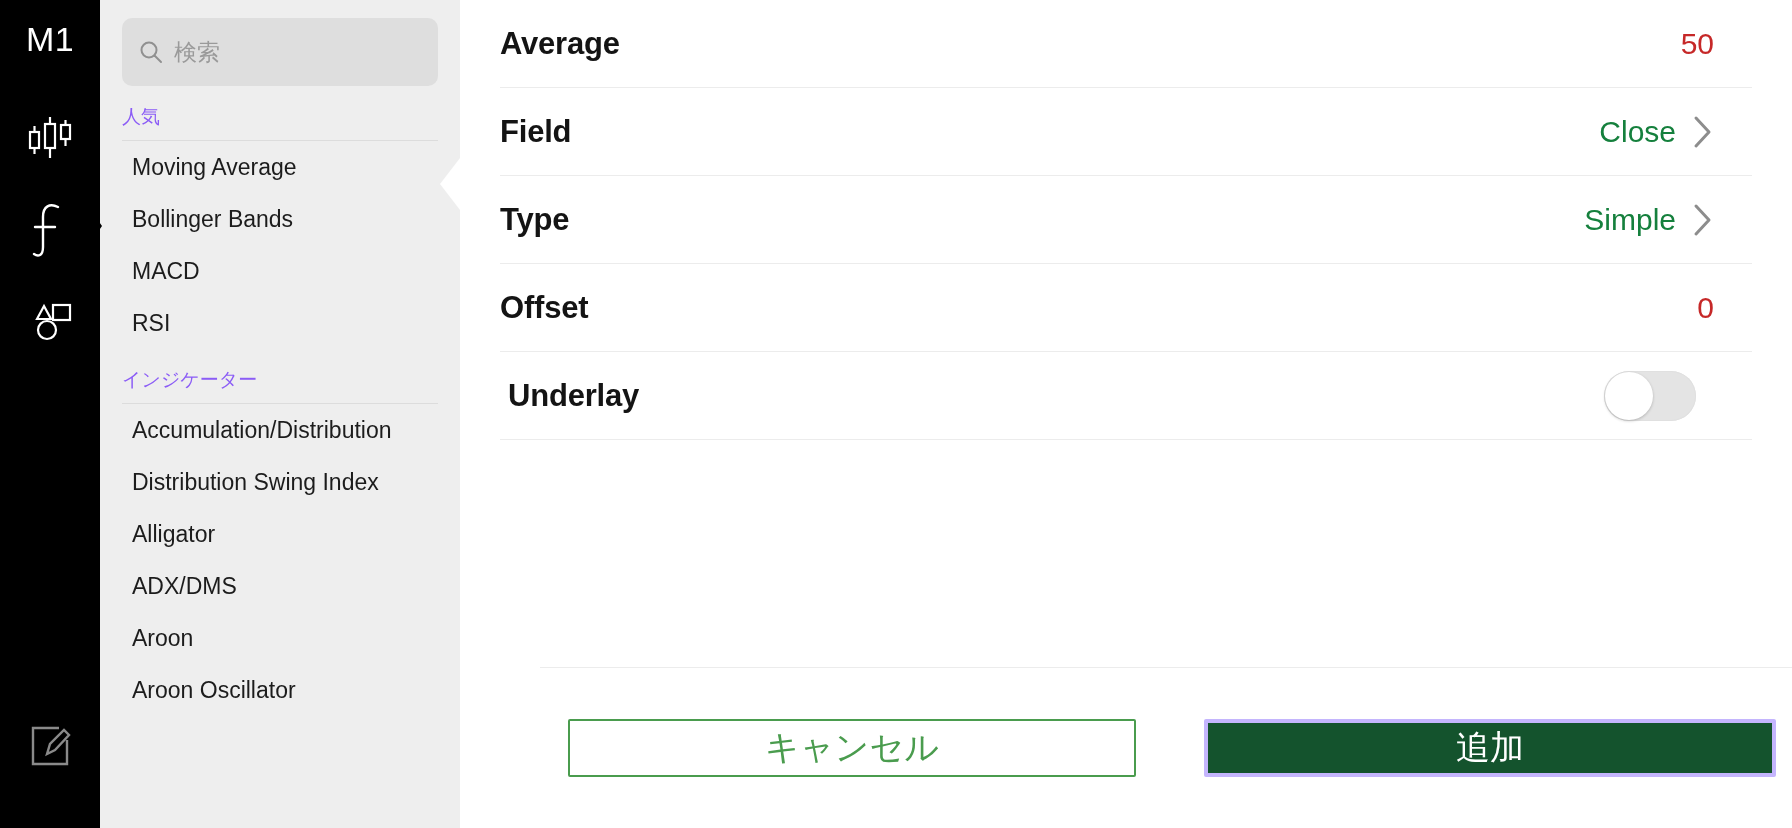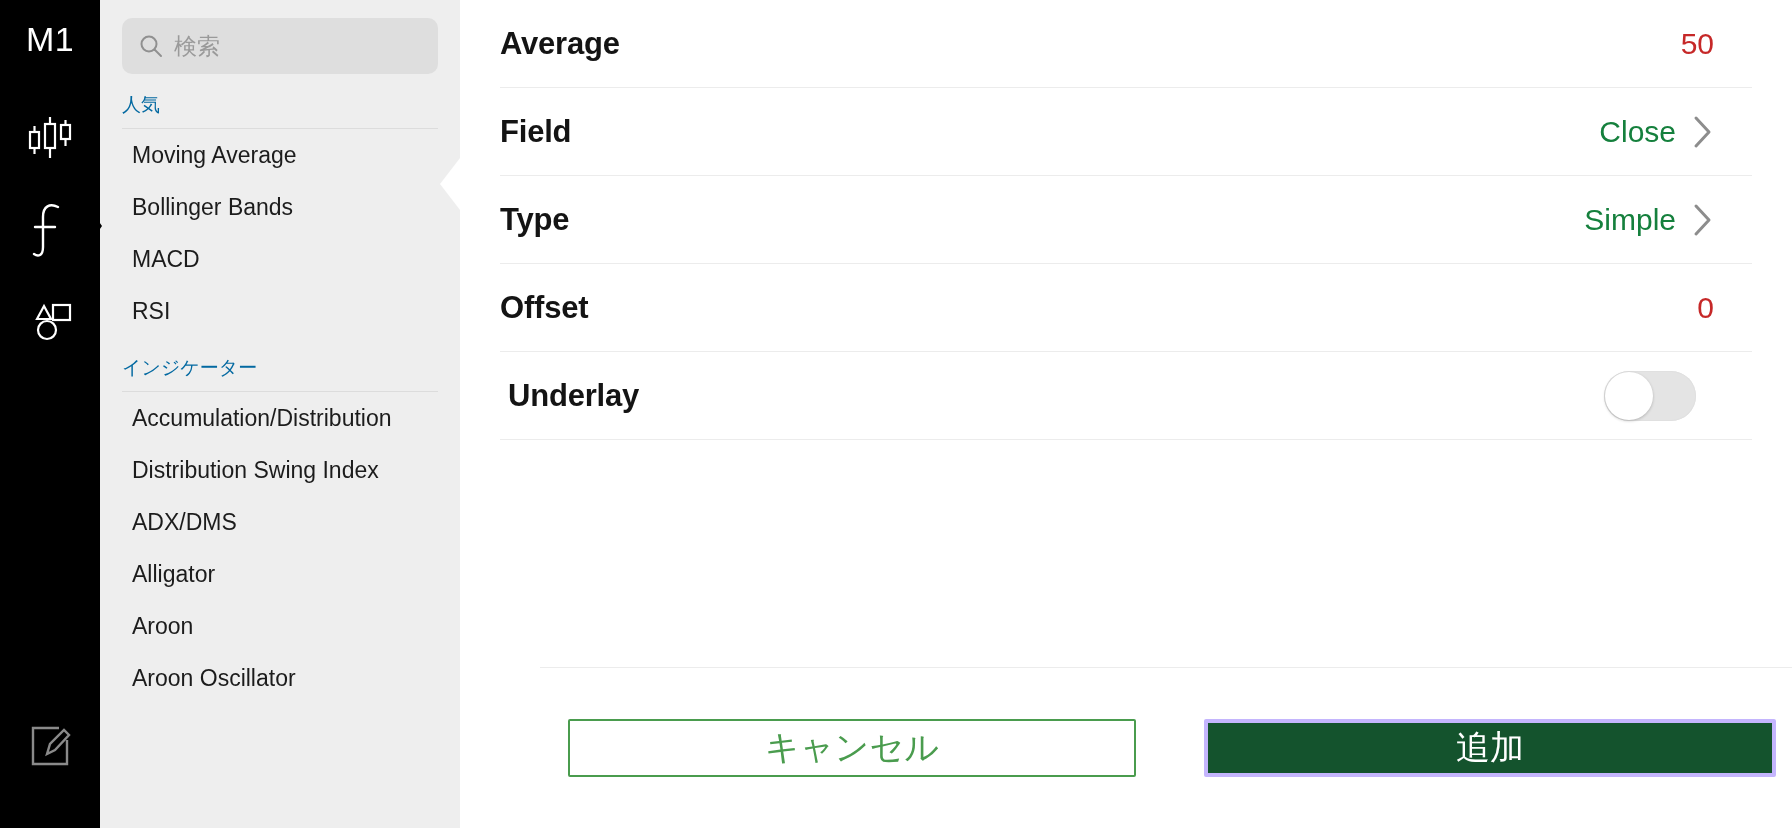--- a/index.html
+++ b/index.html
@@ -57,36 +57,36 @@
   
   .listpanel {
     position: relative;
     width: 360px; height: 828px;
     flex: 0 0 360px;
     background: #eeeeee;
     overflow: hidden;
   }
   .search-wrap { padding: 18px 22px 0 22px; }
   .search-box {
-    height: 56px;
+    height: 68px;
     background: #dedede;
     border-radius: 10px;
     display: flex;
     align-items: center;
     padding: 0 16px;
     cursor: text;
   }
   .search-icon { flex: 0 0 auto; display:flex; margin-right: 10px; }
   .search-ph {
     color: #9a9a9a;
     font-size: 23px;
     line-height: 1;
   }
   .sec-head {
-    color: #0369a1;
+    color: #8b5cf6;
     font-size: 19px;
     padding: 18px 0 10px 22px;
   }
   .sec-rule {
     height: 1px; background: #dcdcdc;
     margin: 0 22px 0 22px;
   }
   .ind-item {
     height: 52px;
     display: flex;
@@ -286,22 +286,22 @@
     <div class="ind-item">Moving Average</div>
     <div class="ind-item">Bollinger Bands</div>
     <div class="ind-item">MACD</div>
     <div class="ind-item">RSI</div>
 
     <div class="sec-head">インジケーター</div>
     <div class="sec-rule"></div>
 
     <div class="ind-item">Accumulation/Distribution</div>
     <div class="ind-item">Distribution Swing Index</div>
+    <div class="ind-item">Alligator</div>
     <div class="ind-item">ADX/DMS</div>
-    <div class="ind-item">Alligator</div>
     <div class="ind-item">Aroon</div>
     <div class="ind-item">Aroon Oscillator</div>
 
     <div class="panel-notch"></div>
   </div>
 
   <div class="settings">
 
     <div class="rows">
 

